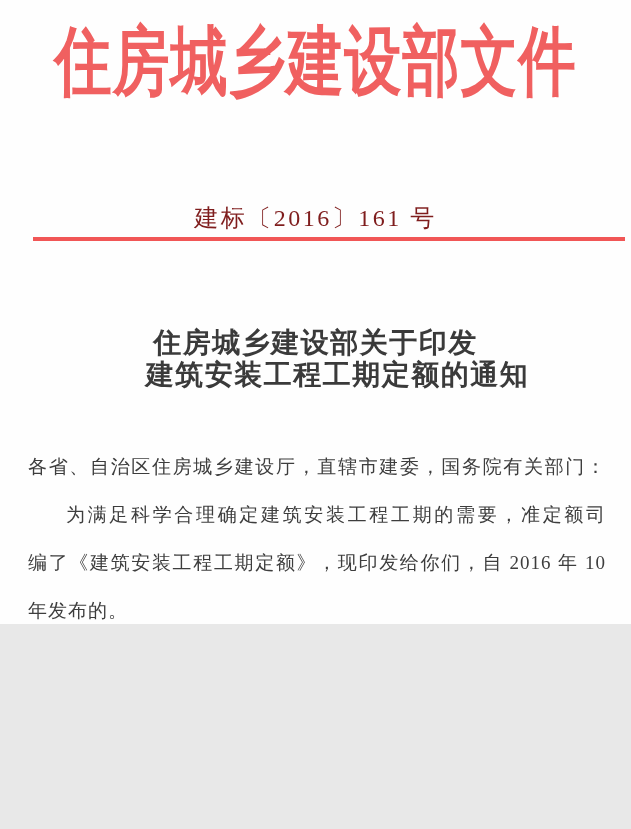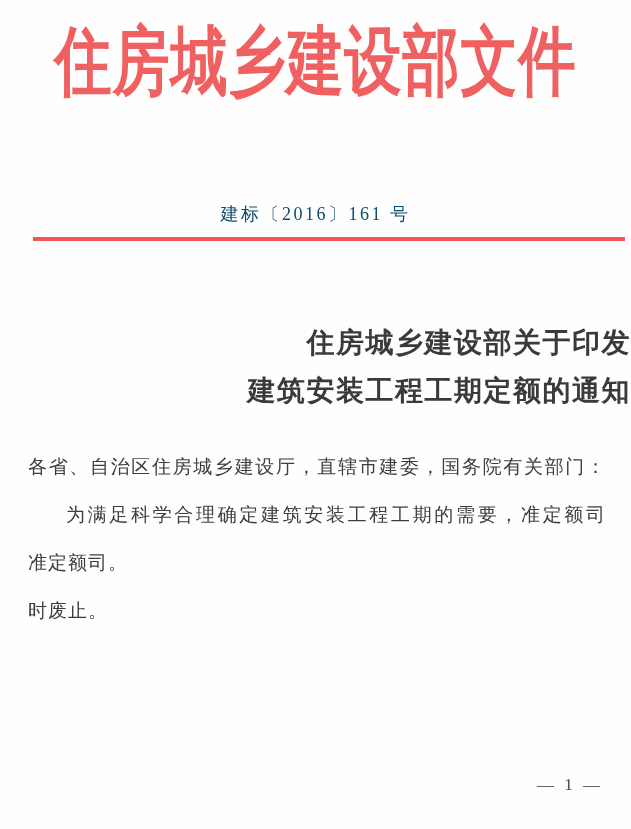--- a/index.html
+++ b/index.html
@@ -1,20 +1,20 @@
 <!DOCTYPE html>
 <html><head>
 <meta charset="utf-8">
 <style>
   * { margin: 0; padding: 0; box-sizing: border-box; }
   html, body { background: #e8e8e8; }
   .page {
     position: relative;
     width: 631px;
-    height: 829px;
+    height: 624px;
     background: #fefefe;
     overflow: hidden;
     font-family: "Liberation Serif", "DejaVu Serif", serif;
   }
   .header-title {
     position: absolute;
     top: 24px;
     left: 0;
     width: 100%;
     text-align: center;
@@ -26,47 +26,47 @@
     transform: scaleY(1.32);
     transform-origin: top center;
     white-space: nowrap;
   }
   .doc-number {
     position: absolute;
     top: 202px;
     left: 0;
     width: 100%;
     text-align: center;
-    font-size: 18px;
-    color: #0c4a6e;
+    font-size: 24px;
+    color: #7f1d1d;
     letter-spacing: 2.5px;
     white-space: nowrap;
   }
   .red-line {
     position: absolute;
     top: 237px;
     left: 33px;
     width: 592px;
     height: 4px;
     background: #f15656;
   }
   .notice-title {
     position: absolute;
     left: 0;
     width: 100%;
-    text-align: right;
+    text-align: center;
     font-size: 28px;
     font-weight: bold;
     color: #3a3a3a;
     letter-spacing: 1.5px;
     line-height: 30px;
     white-space: nowrap;
   }
   .title-line1 { top: 328px; }
-  .title-line2 { top: 376px; padding-left: 44px; }
+  .title-line2 { top: 360px; padding-left: 44px; }
   .body-text {
     position: absolute;
     top: 443px;
     left: 28px;
     width: 578px;
     font-size: 19px;
     line-height: 48px;
     color: #3d3d3d;
     letter-spacing: 1px;
   }
@@ -98,19 +98,20 @@
 
   <div class="red-line"></div>
 
   <div class="notice-title title-line1">住房城乡建设部关于印发</div>
 
   <div class="notice-title title-line2">建筑安装工程工期定额的通知</div>
 
   <div class="body-text">
     <div class="line j">各省、自治区住房城乡建设厅，直辖市建委，国务院有关部门：</div>
     <div class="line j indent">为满足科学合理确定建筑安装工程工期的需要，准定额司</div>
-    <div class="line">准定额司。</div>
+    <div class="line j">编了《建筑安装工程工期定额》，现印发给你们，自 2016 年 10</div>
+    <div class="line">年发布的。</div>
     <div class="line">时废止。</div>
   </div>
 
   <div class="page-number">— 1 —</div>
 
 </div>
 
 </body></html>

